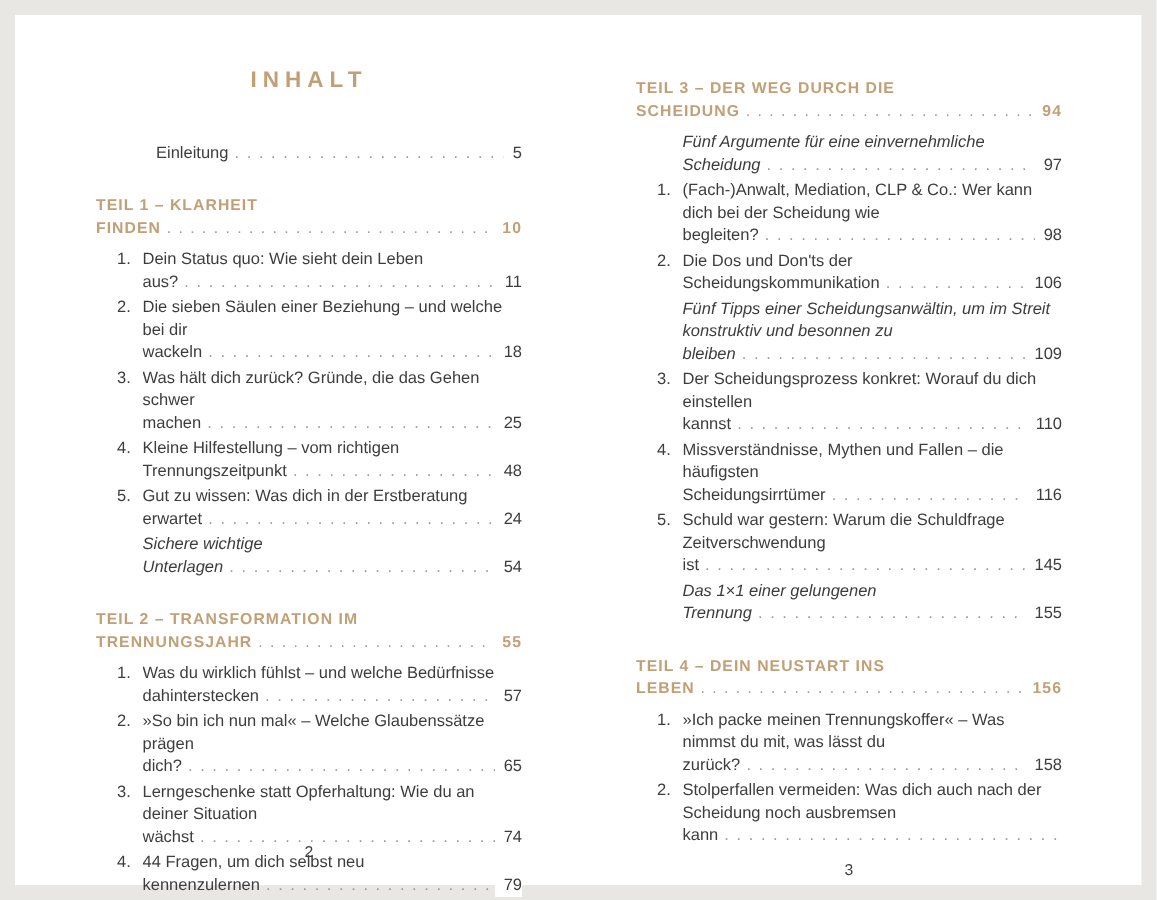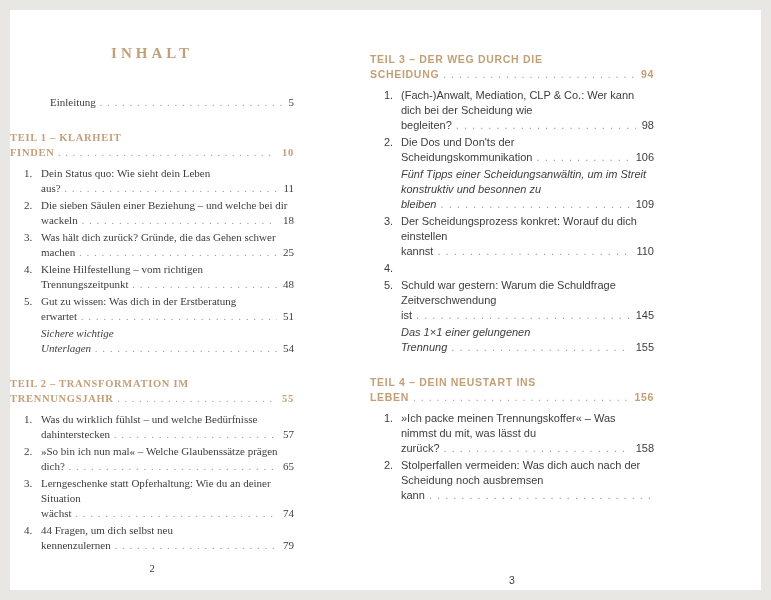--- a/index.html
+++ b/index.html
@@ -19,21 +19,21 @@
   .page{
     position:absolute;left:10px;top:10px;right:10px;bottom:10px;
     background:var(--paper);
     display:flex;
   }
   .col{
     position:relative;width:284px;height:100%;
     font-size:11px;line-height:15px;
     box-sizing:border-box;
   }
-  .col-left{font-family:Liberation Serif, serif;}
+  .col-left{margin-left:54px;}
   .col-right{margin-left:76px;margin-top:12px;}
   .title{
     margin:36px 0 34px 0;
     text-align:center;
     color:var(--accent);
     font-size:15px;font-weight:bold;
     letter-spacing:4px;
   }
   .section{margin-top:20px;}
   .col-right .section:first-child{margin-top:30px;}
@@ -100,21 +100,21 @@
           <div class="entry numbered">
             <span class="num">3.</span>
             <div class="content"><span class="txt">Was hält dich zurück? Gründe, die das Gehen schwer machen</span><span class="pg">25</span></div>
           </div>
           <div class="entry numbered">
             <span class="num">4.</span>
             <div class="content"><span class="txt">Kleine Hilfestellung – vom richtigen Trennungszeitpunkt</span><span class="pg">48</span></div>
           </div>
           <div class="entry numbered">
             <span class="num">5.</span>
-            <div class="content"><span class="txt">Gut zu wissen: Was dich in der Erstberatung erwartet</span><span class="pg">51</span></div>
+            <div class="content"><span class="txt">Gut zu wissen: Was dich in der Erstberatung erwartet</span><span class="pg">24</span></div>
           </div>
           <div class="entry sub">
             <div class="content"><span class="txt">Sichere wichtige Unterlagen</span><span class="pg">54</span></div>
           </div>
         </div>
         <div class="section">
           <div class="entry head">
             <div class="content"><span class="txt">TEIL 2 – TRANSFORMATION IM TRENNUNGSJAHR</span><span class="pg">55</span></div>
           </div>
           <div class="entry numbered">
@@ -136,37 +136,41 @@
         </div>
       </div>
     <div class="folio">2</div>
   </div>
   <div class="col col-right" id="col-right">
     <div id="right-blocks">
         <div class="section">
           <div class="entry head">
             <div class="content"><span class="txt">TEIL 3 – DER WEG DURCH DIE SCHEIDUNG</span><span class="pg">94</span></div>
           </div>
+          <div class="entry sub">
+            <div class="content"><span class="txt">Fünf Argumente für eine einvernehmliche Scheidung</span><span class="pg">97</span></div>
+          </div>
           <div class="entry numbered">
             <span class="num">1.</span>
             <div class="content"><span class="txt">(Fach-)Anwalt, Mediation, CLP &amp; Co.: Wer kann dich bei der Scheidung wie begleiten?</span><span class="pg">98</span></div>
           </div>
           <div class="entry numbered">
             <span class="num">2.</span>
             <div class="content"><span class="txt">Die Dos und Don'ts der Scheidungskommunikation</span><span class="pg">106</span></div>
           </div>
           <div class="entry sub">
             <div class="content"><span class="txt">Fünf Tipps einer Scheidungsanwältin, um im Streit konstruktiv und besonnen zu bleiben</span><span class="pg">109</span></div>
           </div>
           <div class="entry numbered">
             <span class="num">3.</span>
             <div class="content"><span class="txt">Der Scheidungsprozess konkret: Worauf du dich einstellen kannst</span><span class="pg">110</span></div>
           </div>
           <div class="entry numbered">
             <span class="num">4.</span>
+            <div class="content"><span class="txt">Missverständnisse, Mythen und Fallen – die häufigsten Scheidungsirrtümer</span><span class="pg">116</span></div>
           </div>
           <div class="entry numbered">
             <span class="num">5.</span>
             <div class="content"><span class="txt">Schuld war gestern: Warum die Schuldfrage Zeitverschwendung ist</span><span class="pg">145</span></div>
           </div>
           <div class="entry sub">
             <div class="content"><span class="txt">Das 1×1 einer gelungenen Trennung</span><span class="pg">155</span></div>
           </div>
         </div>
         <div class="section">

